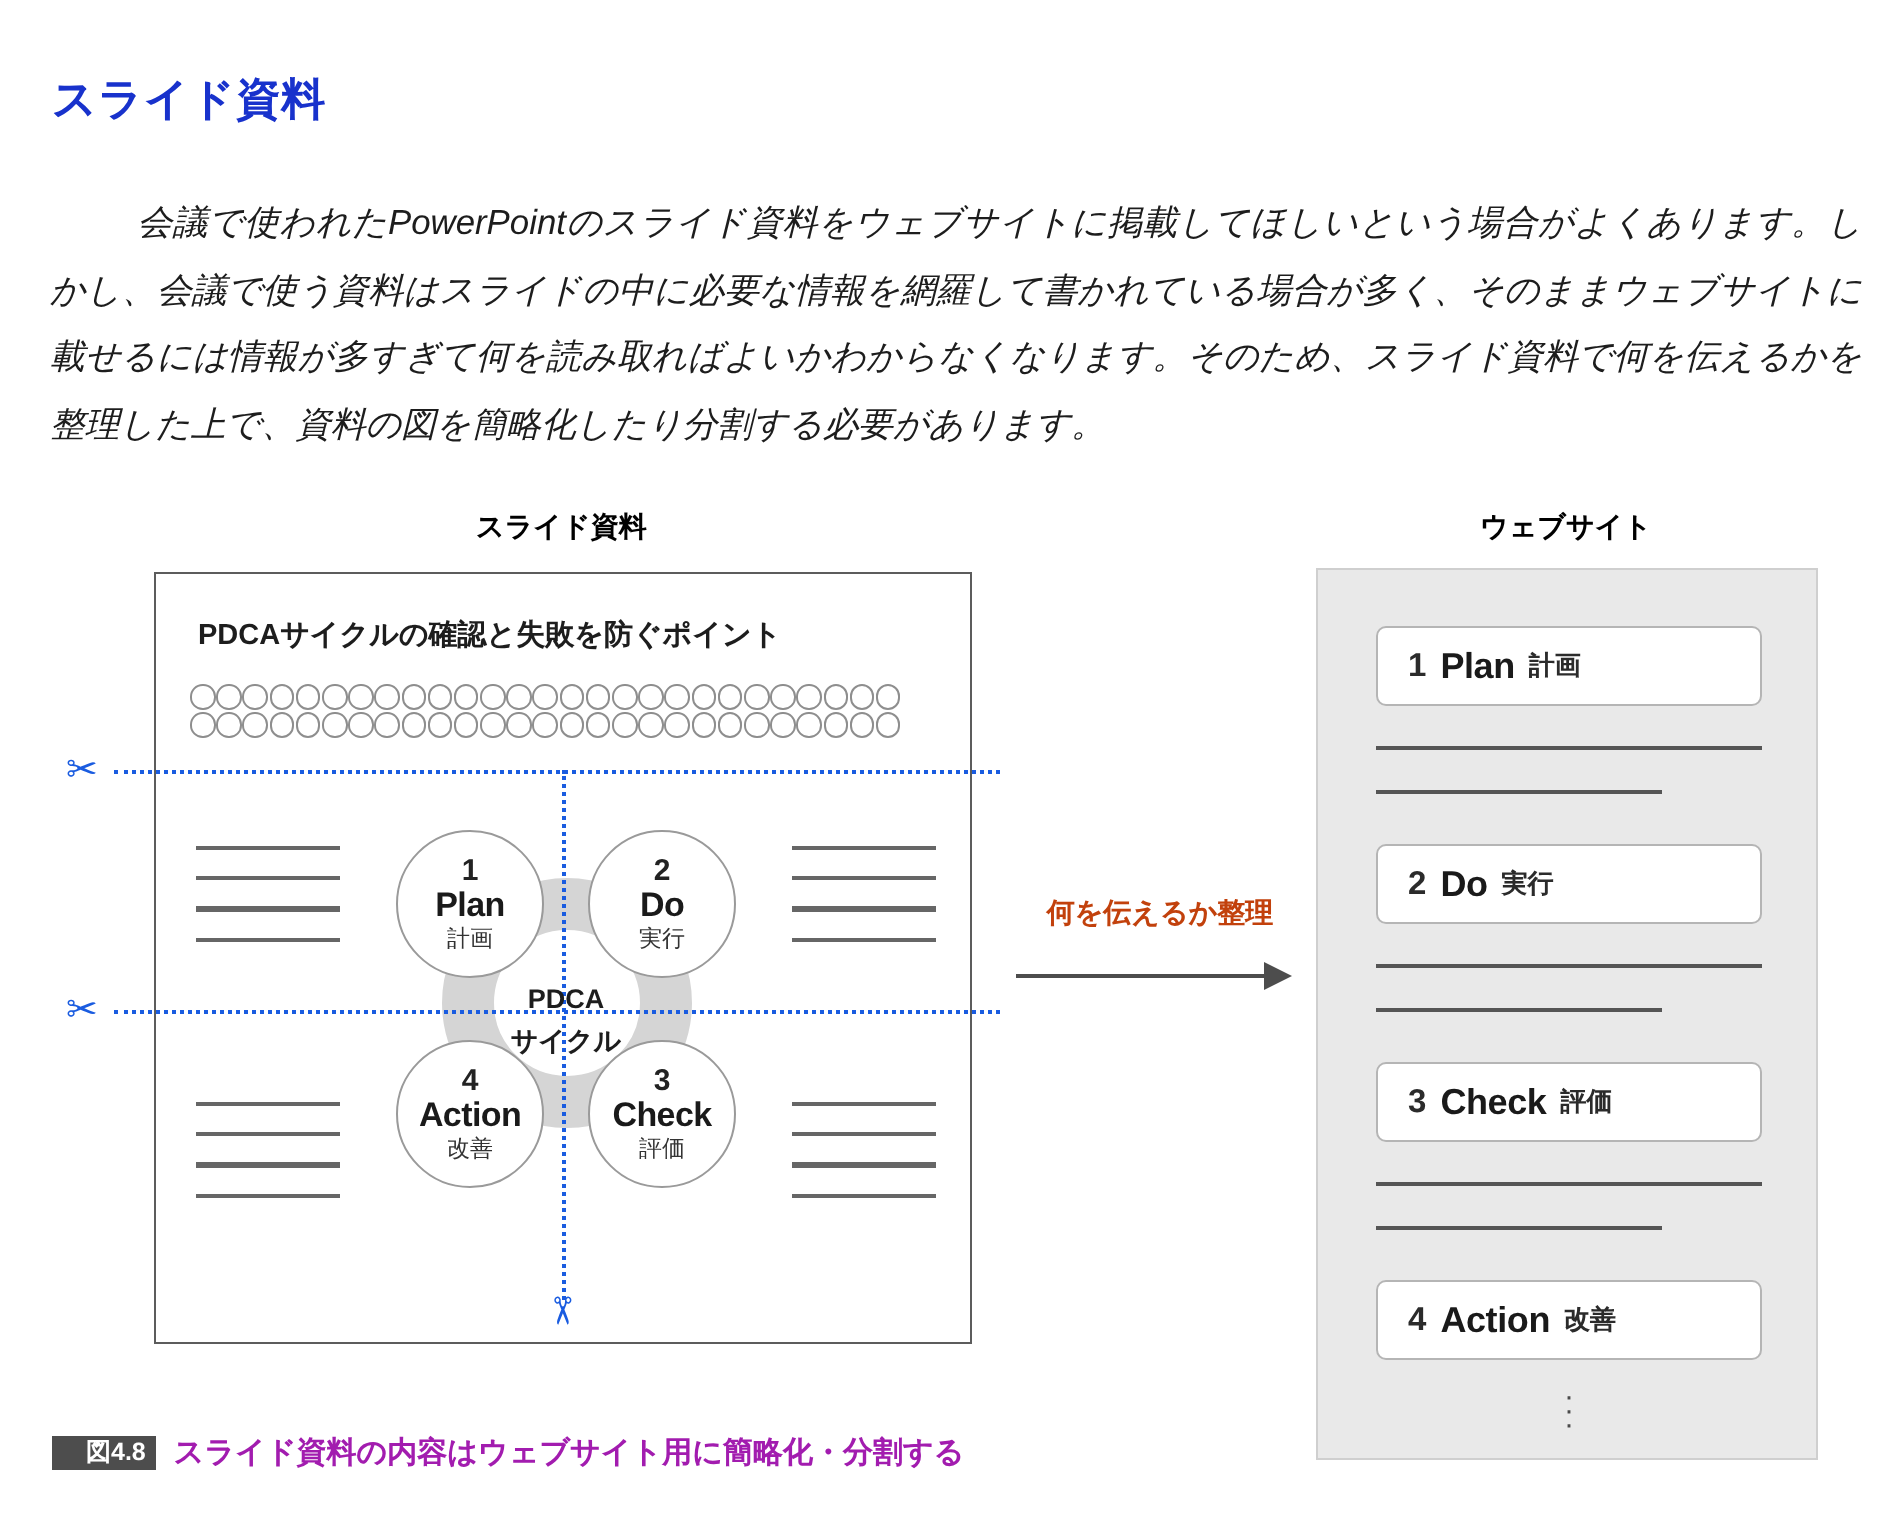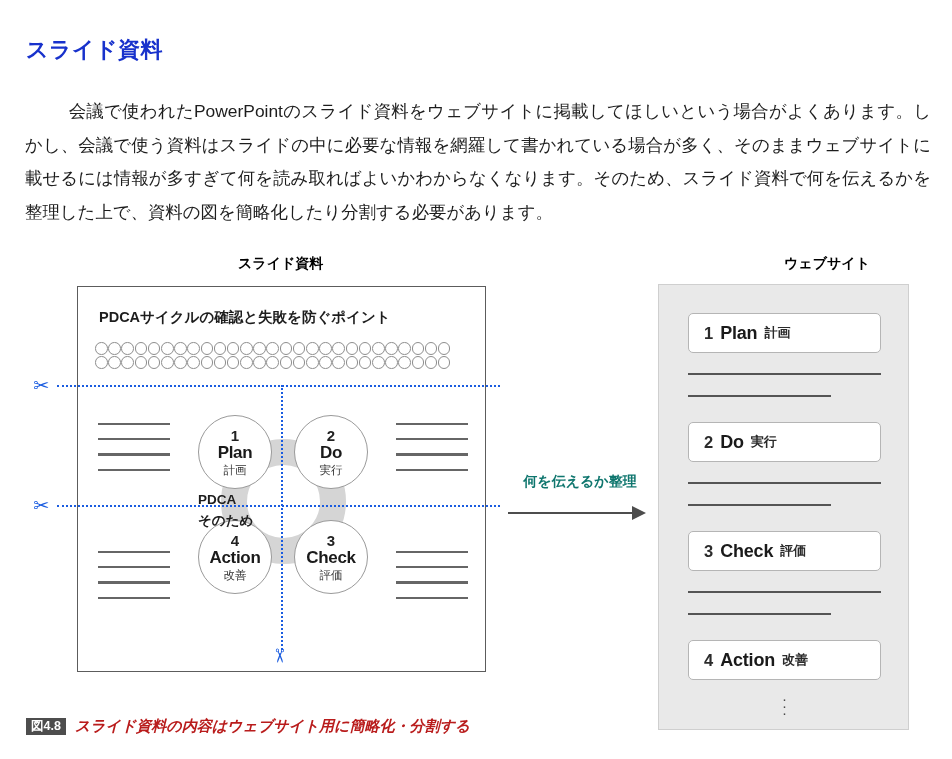--- a/index.html
+++ b/index.html
@@ -31,40 +31,41 @@
     position: absolute;
     left: 25px;
     top: 78px;
     width: 906px;
     font-size: 17.4px;
     line-height: 33.5px;
     text-indent: 26px;
     color: #1d1d1d;
     text-align: justify;
     text-justify: inter-character;
+    font-style: italic;
   }
 
   
   #figure-area {
     position: absolute;
     left: 0;
     top: 240px;
     width: 952px;
     height: 500px;
   }
 
   .panel-caption {
     position: absolute;
     font-size: 14px;
     font-weight: bold;
     color: #000000;
     white-space: nowrap;
   }
   #slide-panel-caption { left: 238px; top: 15px; }
-  #web-panel-caption   { left: 740px; top: 15px; margin-left: 44px; }
+  #web-panel-caption   { left: 740px; top: 15px; }
 
   
   #slide-box {
     position: absolute;
     left: 77px;
     top: 46px;
     width: 409px;
     height: 386px;
     border: 1.6px solid #5c5c5c;
     background: #ffffff;
@@ -146,20 +147,21 @@
   #pdca-node-plan   { left: 0px;   top: 8px;  }
   #pdca-node-do     { left: 96px;  top: 8px;  }
   #pdca-node-action { left: 0px;   top: 113px;}
   #pdca-node-check  { left: 96px;  top: 113px;}
 
   #pdca-center-label {
     position: absolute;
     left: 0;
     top: 82px;
     width: 170px;
+    text-align: center;
     font-size: 13.5px;
     font-weight: bold;
     color: #1d1d1d;
     line-height: 21px;
     z-index: 3;
   }
 
   
   .cut-line-h {
     position: absolute;
@@ -199,24 +201,23 @@
   
   #transform-arrow-block {
     position: absolute;
     left: 506px;
     top: 208px;
     width: 148px;
   }
   #transform-arrow-label {
     font-size: 14px;
     font-weight: bold;
-    color: #0f766e;
+    color: #c2410c;
     text-align: center;
     white-space: nowrap;
-    margin-top: 25px;
   }
   #transform-arrow-graphic {
     position: relative;
     margin-top: 16px;
     height: 12px;
   }
   #transform-arrow-graphic .shaft {
     position: absolute;
     left: 2px;
     top: 5px;
@@ -292,28 +293,27 @@
     display: flex;
     align-items: center;
     gap: 9px;
     white-space: nowrap;
   }
   #figure-caption-badge {
     background: #4d4d4d;
     color: #ffffff;
     font-size: 12.5px;
     font-weight: bold;
-    padding: 2px 5px 3px 5px;
+    padding: 2px 5px 3px 17px;
     line-height: 1;
   }
   #figure-caption-text {
     font-size: 15px;
     font-weight: bold;
-    color: #b91c1c;
-    font-style: italic;
+    color: #a21caf;
   }
 </style>
 </head>
 <body>
 
 <h1 id="page-heading">スライド資料</h1>
 
 <p id="body-paragraph">　会議で使われたPowerPointのスライド資料をウェブサイトに掲載してほしいという場合がよくあります。しかし、会議で使う資料はスライドの中に必要な情報を網羅して書かれている場合が多く、そのままウェブサイトに載せるには情報が多すぎて何を読み取ればよいかわからなくなります。そのため、スライド資料で何を伝えるかを整理した上で、資料の図を簡略化したり分割する必要があります。</p>
 
 <div id="figure-area">
@@ -432,21 +432,21 @@
       </div>
 
       <div class="pdca-node" id="pdca-node-action">
         <span class="num">4</span>
         <span class="eng">Action</span>
         <span class="jp">改善</span>
       </div>
 
       <div id="pdca-center-label">
         <div>PDCA</div>
-        <div>そのため</div>
+        <div>サイクル</div>
       </div>
     </div>
   </div>
 
   <div class="cut-line-h" id="cut-line-h-1"></div>
   <div class="cut-line-h" id="cut-line-h-2"></div>
   <div id="cut-line-v"></div>
 
   <div class="scissors-icon" id="scissors-1">✂</div>
   <div class="scissors-icon" id="scissors-2">✂</div>

